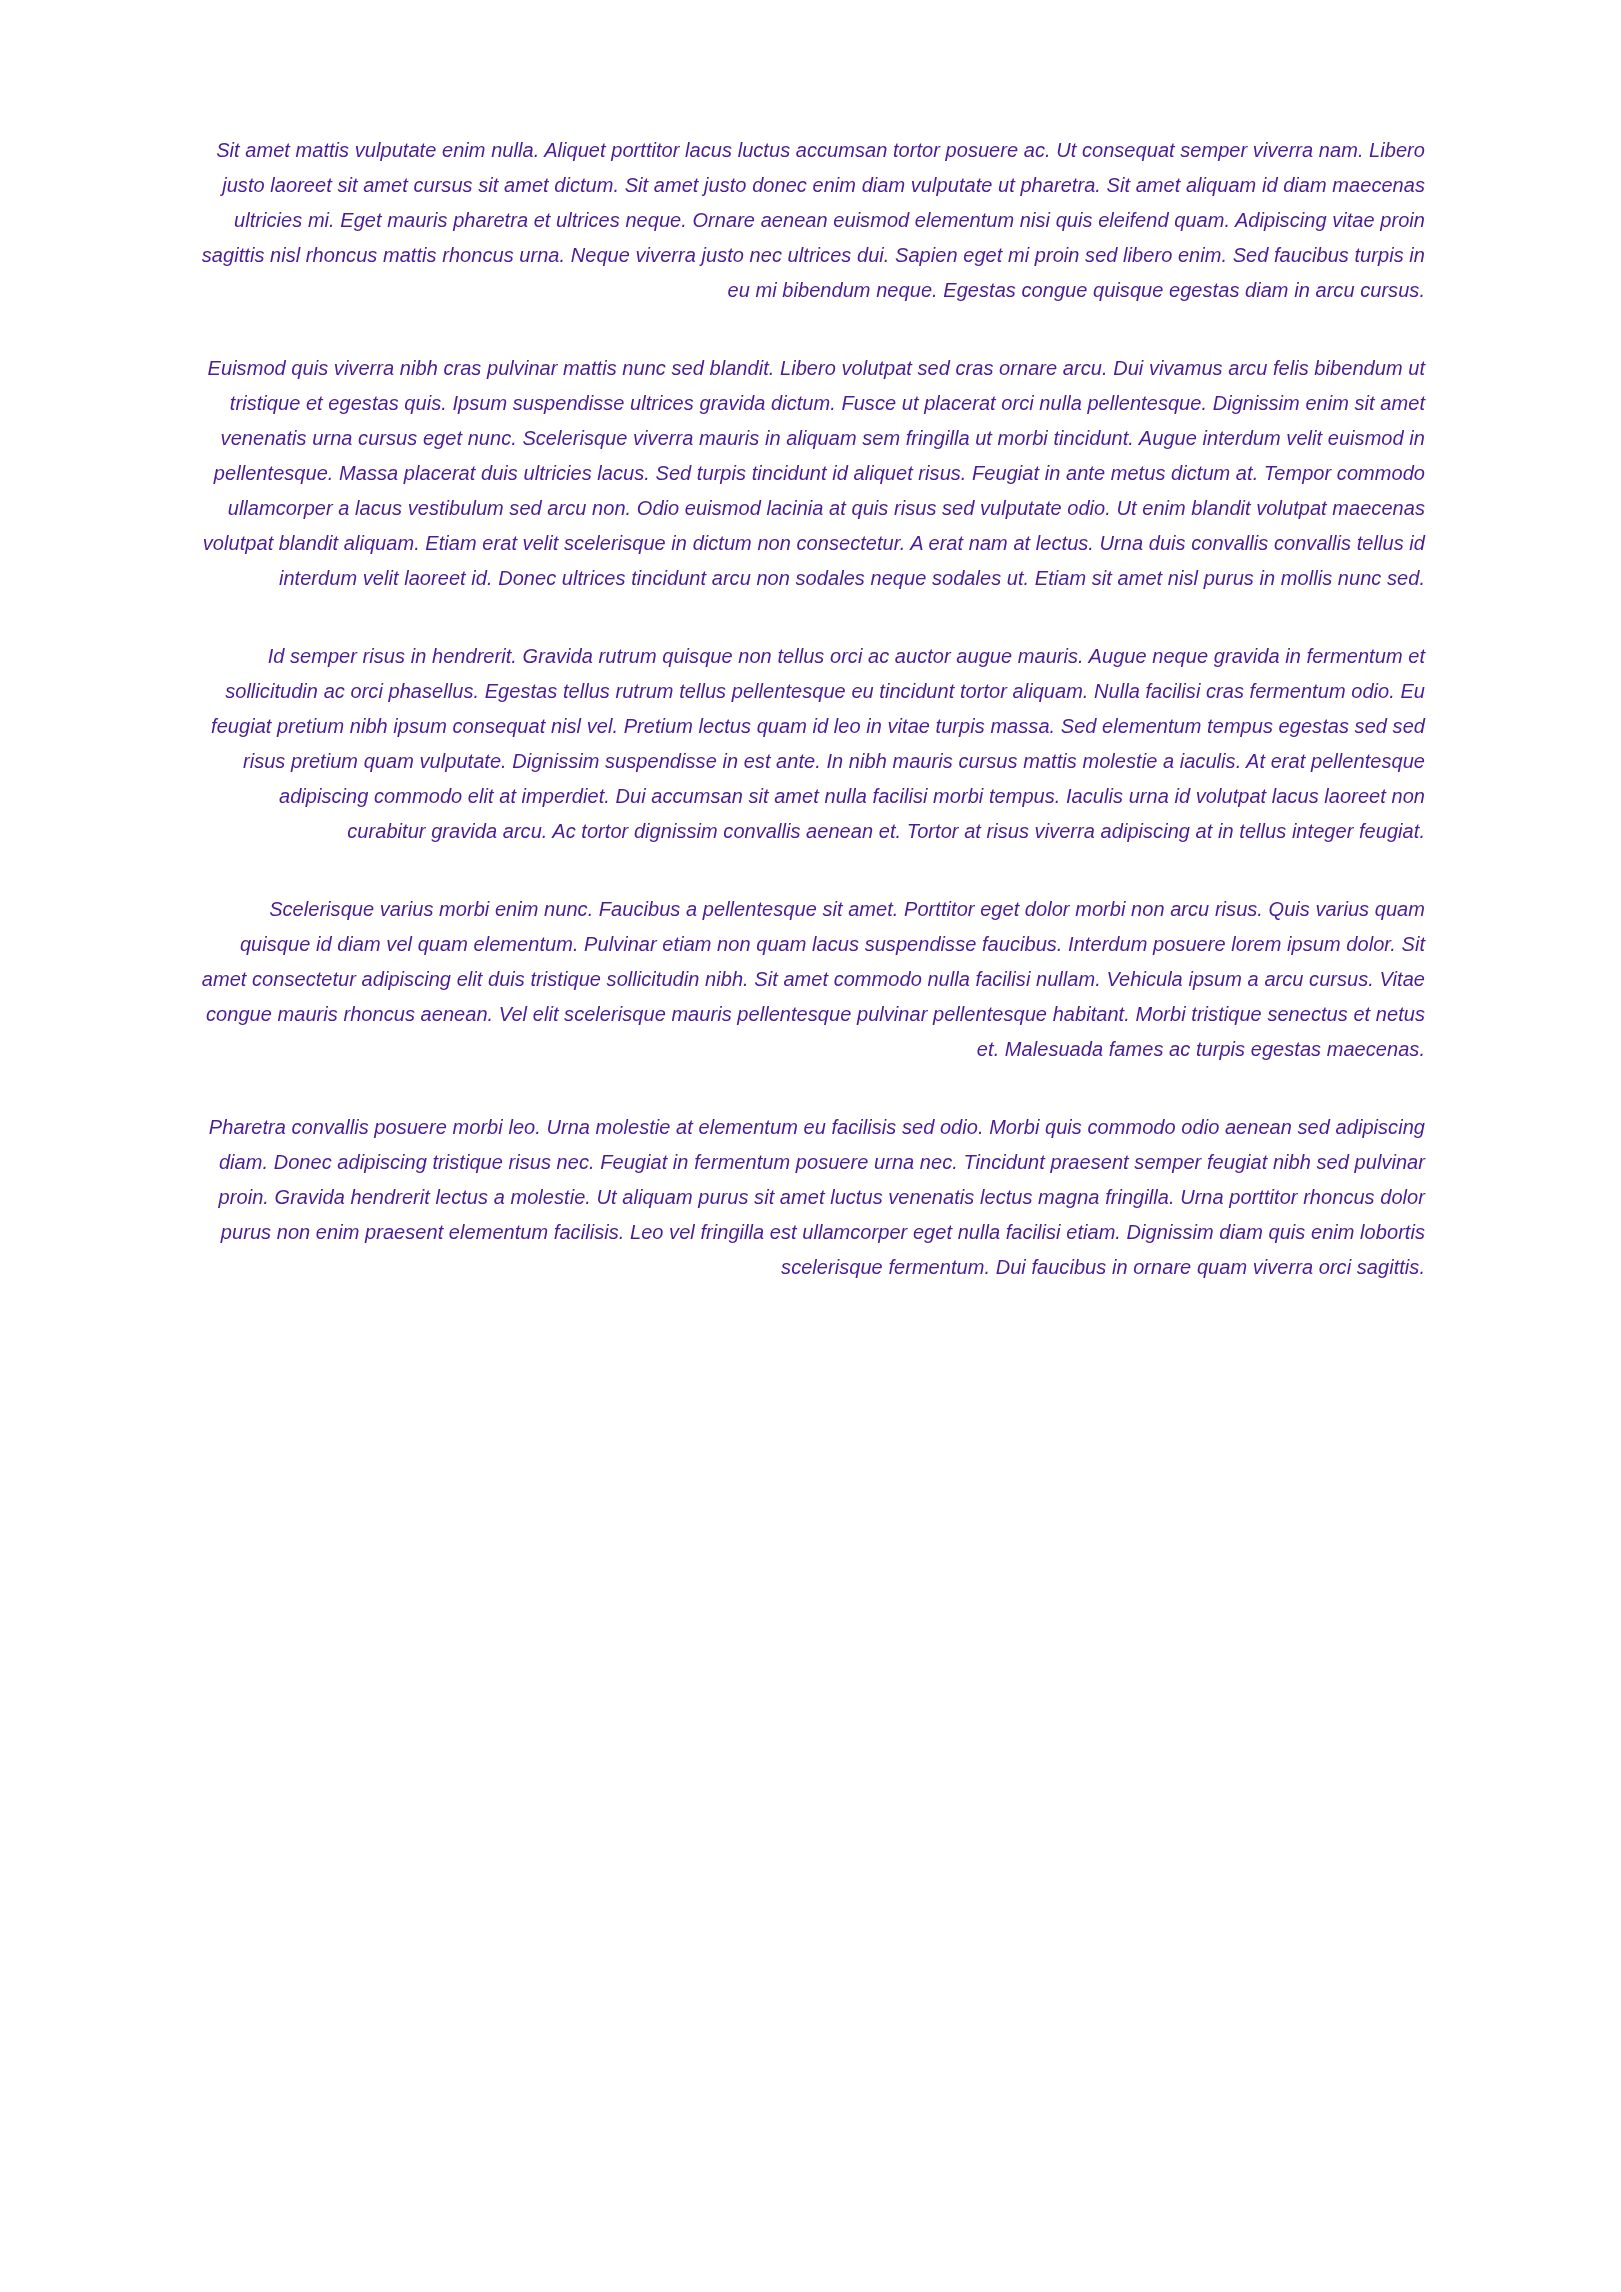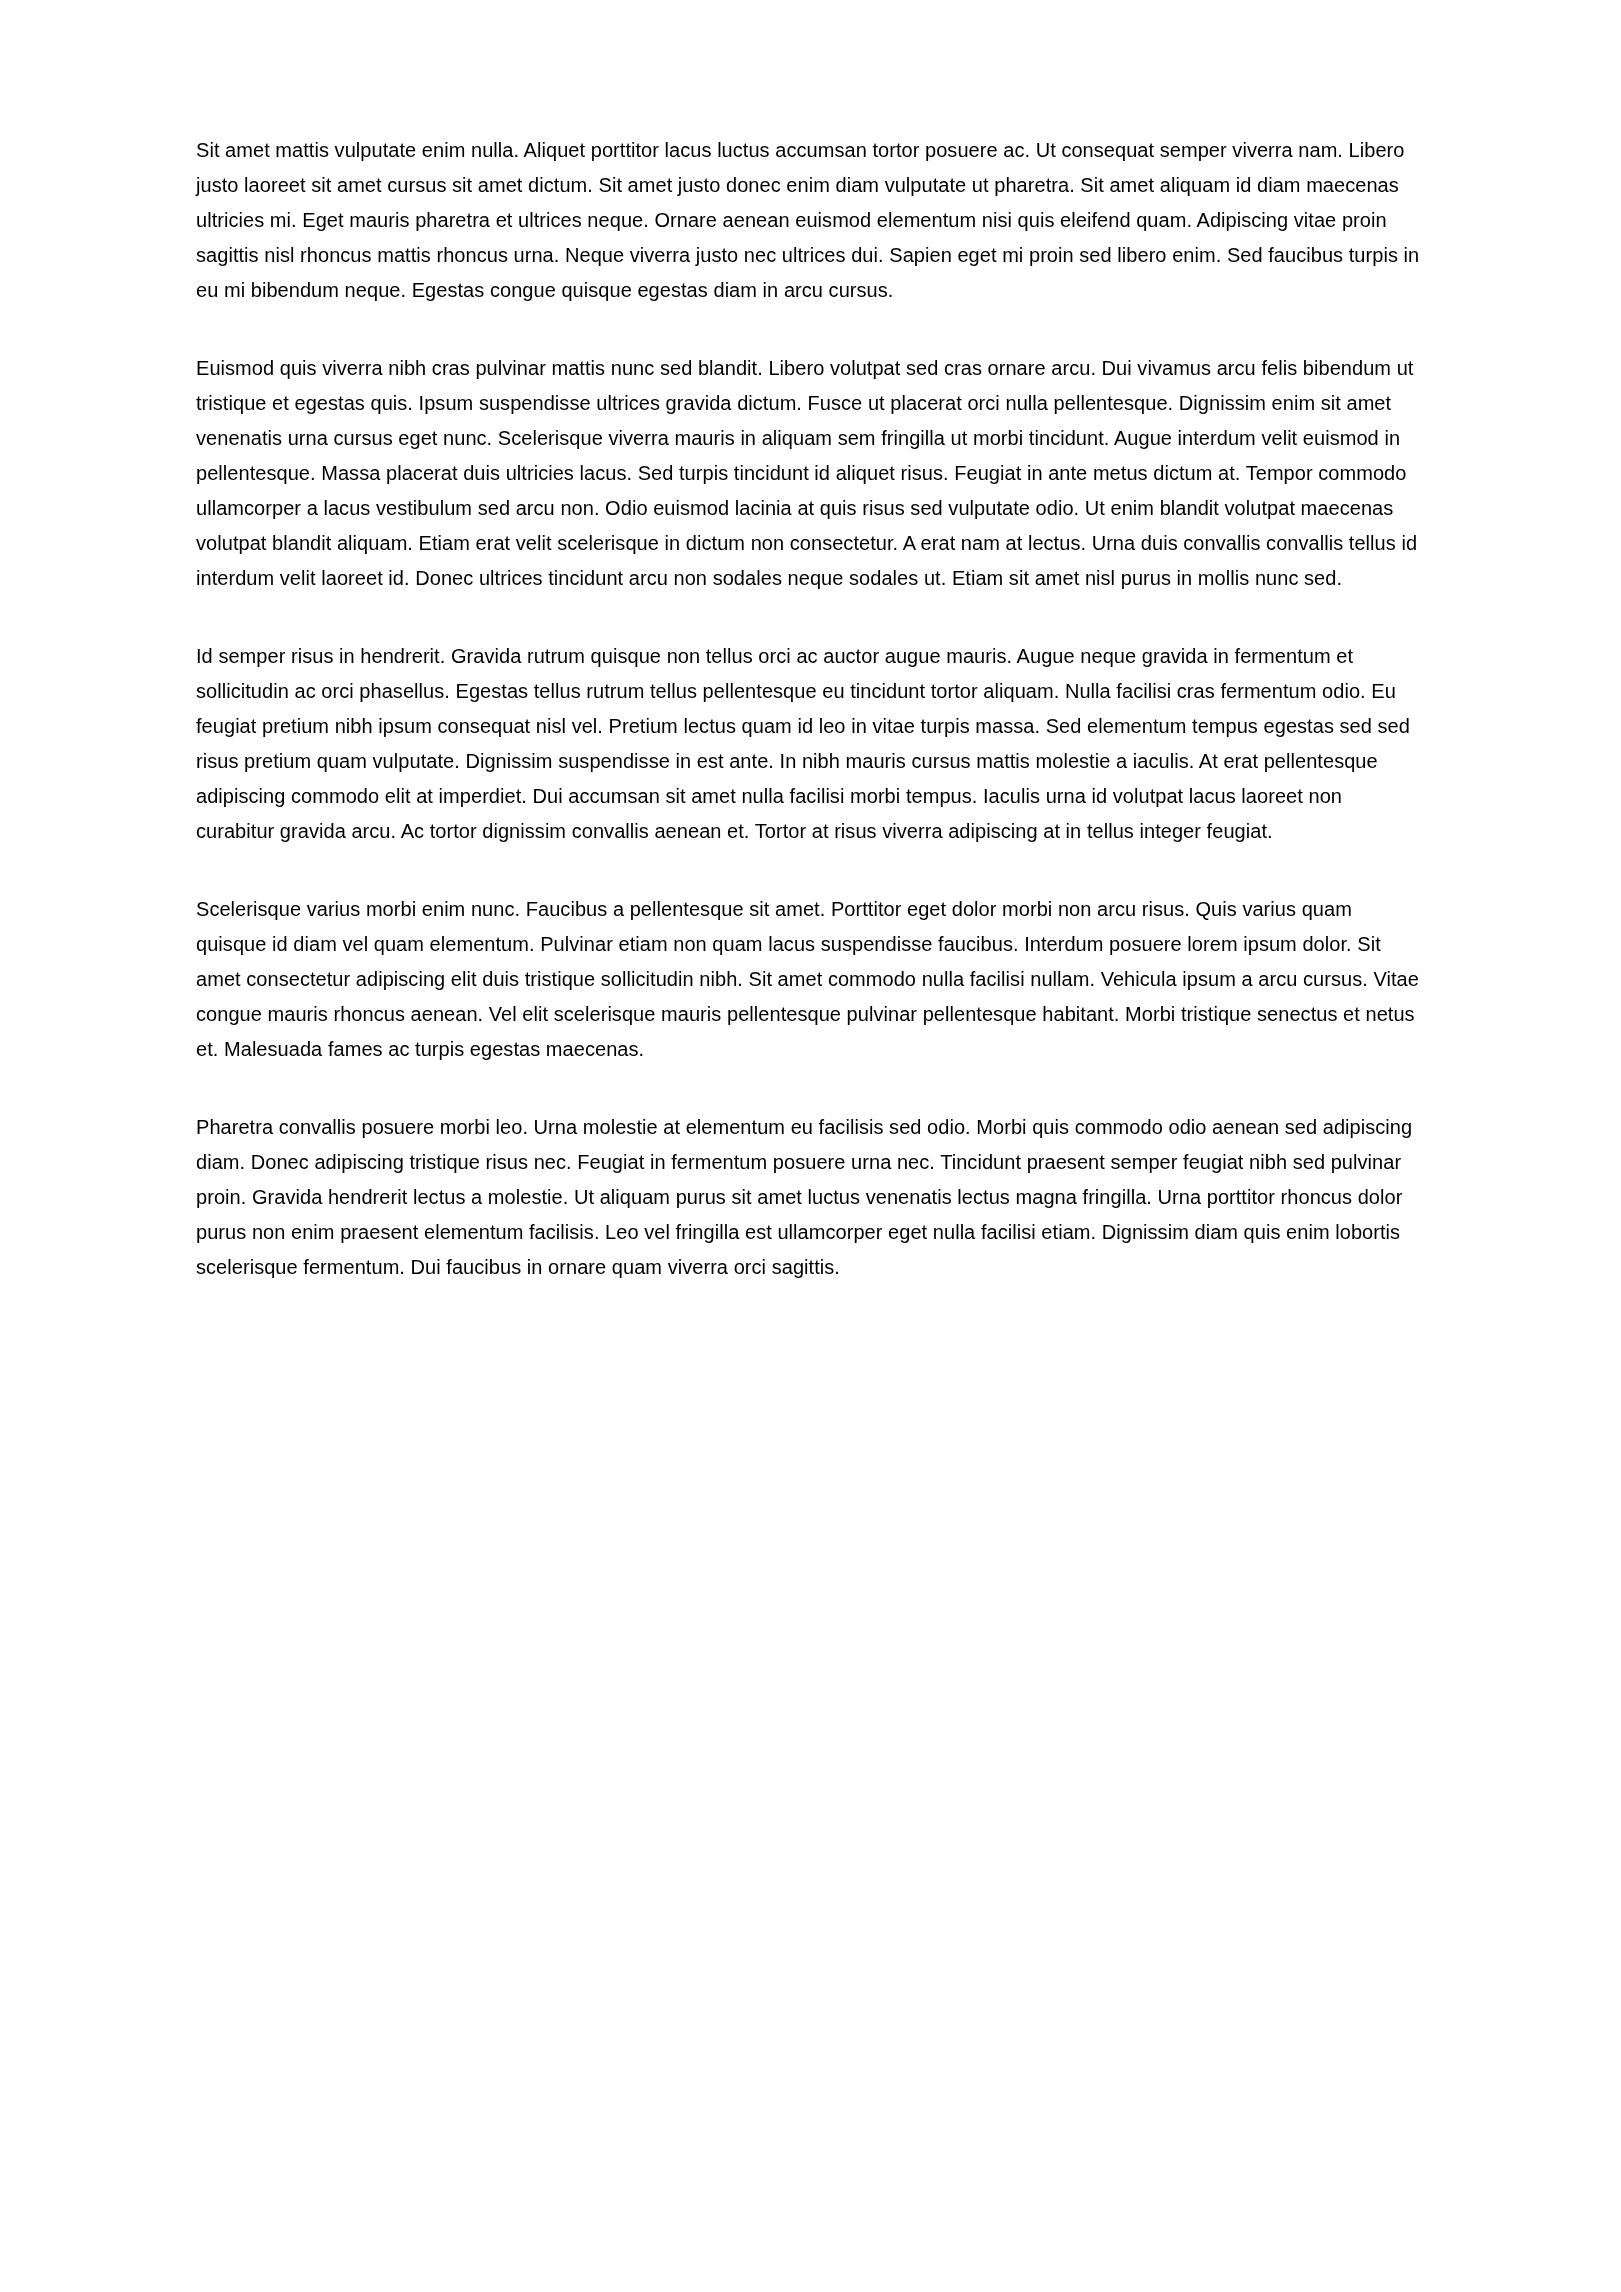--- a/index.html
+++ b/index.html
@@ -20,24 +20,25 @@
     padding: 133px 196px 118px 196px;
     position: relative;
   }
   .doc-body {
     width: 1229px;
   }
   .para {
     font-family: "Liberation Sans", sans-serif;
     font-size: 20px;
     line-height: 35px;
-    color: #000000;
+    color: #4c1d95;
     margin: 0 0 43px 0;
-    text-align: left;
+    text-align: right;
     letter-spacing: 0.05px;
+    font-style: italic;
   }
   .para:last-child {
     margin-bottom: 4px;
   }
 </style>
 </head>
 <body>
 
 <div class="page">
   <div class="doc-body">

